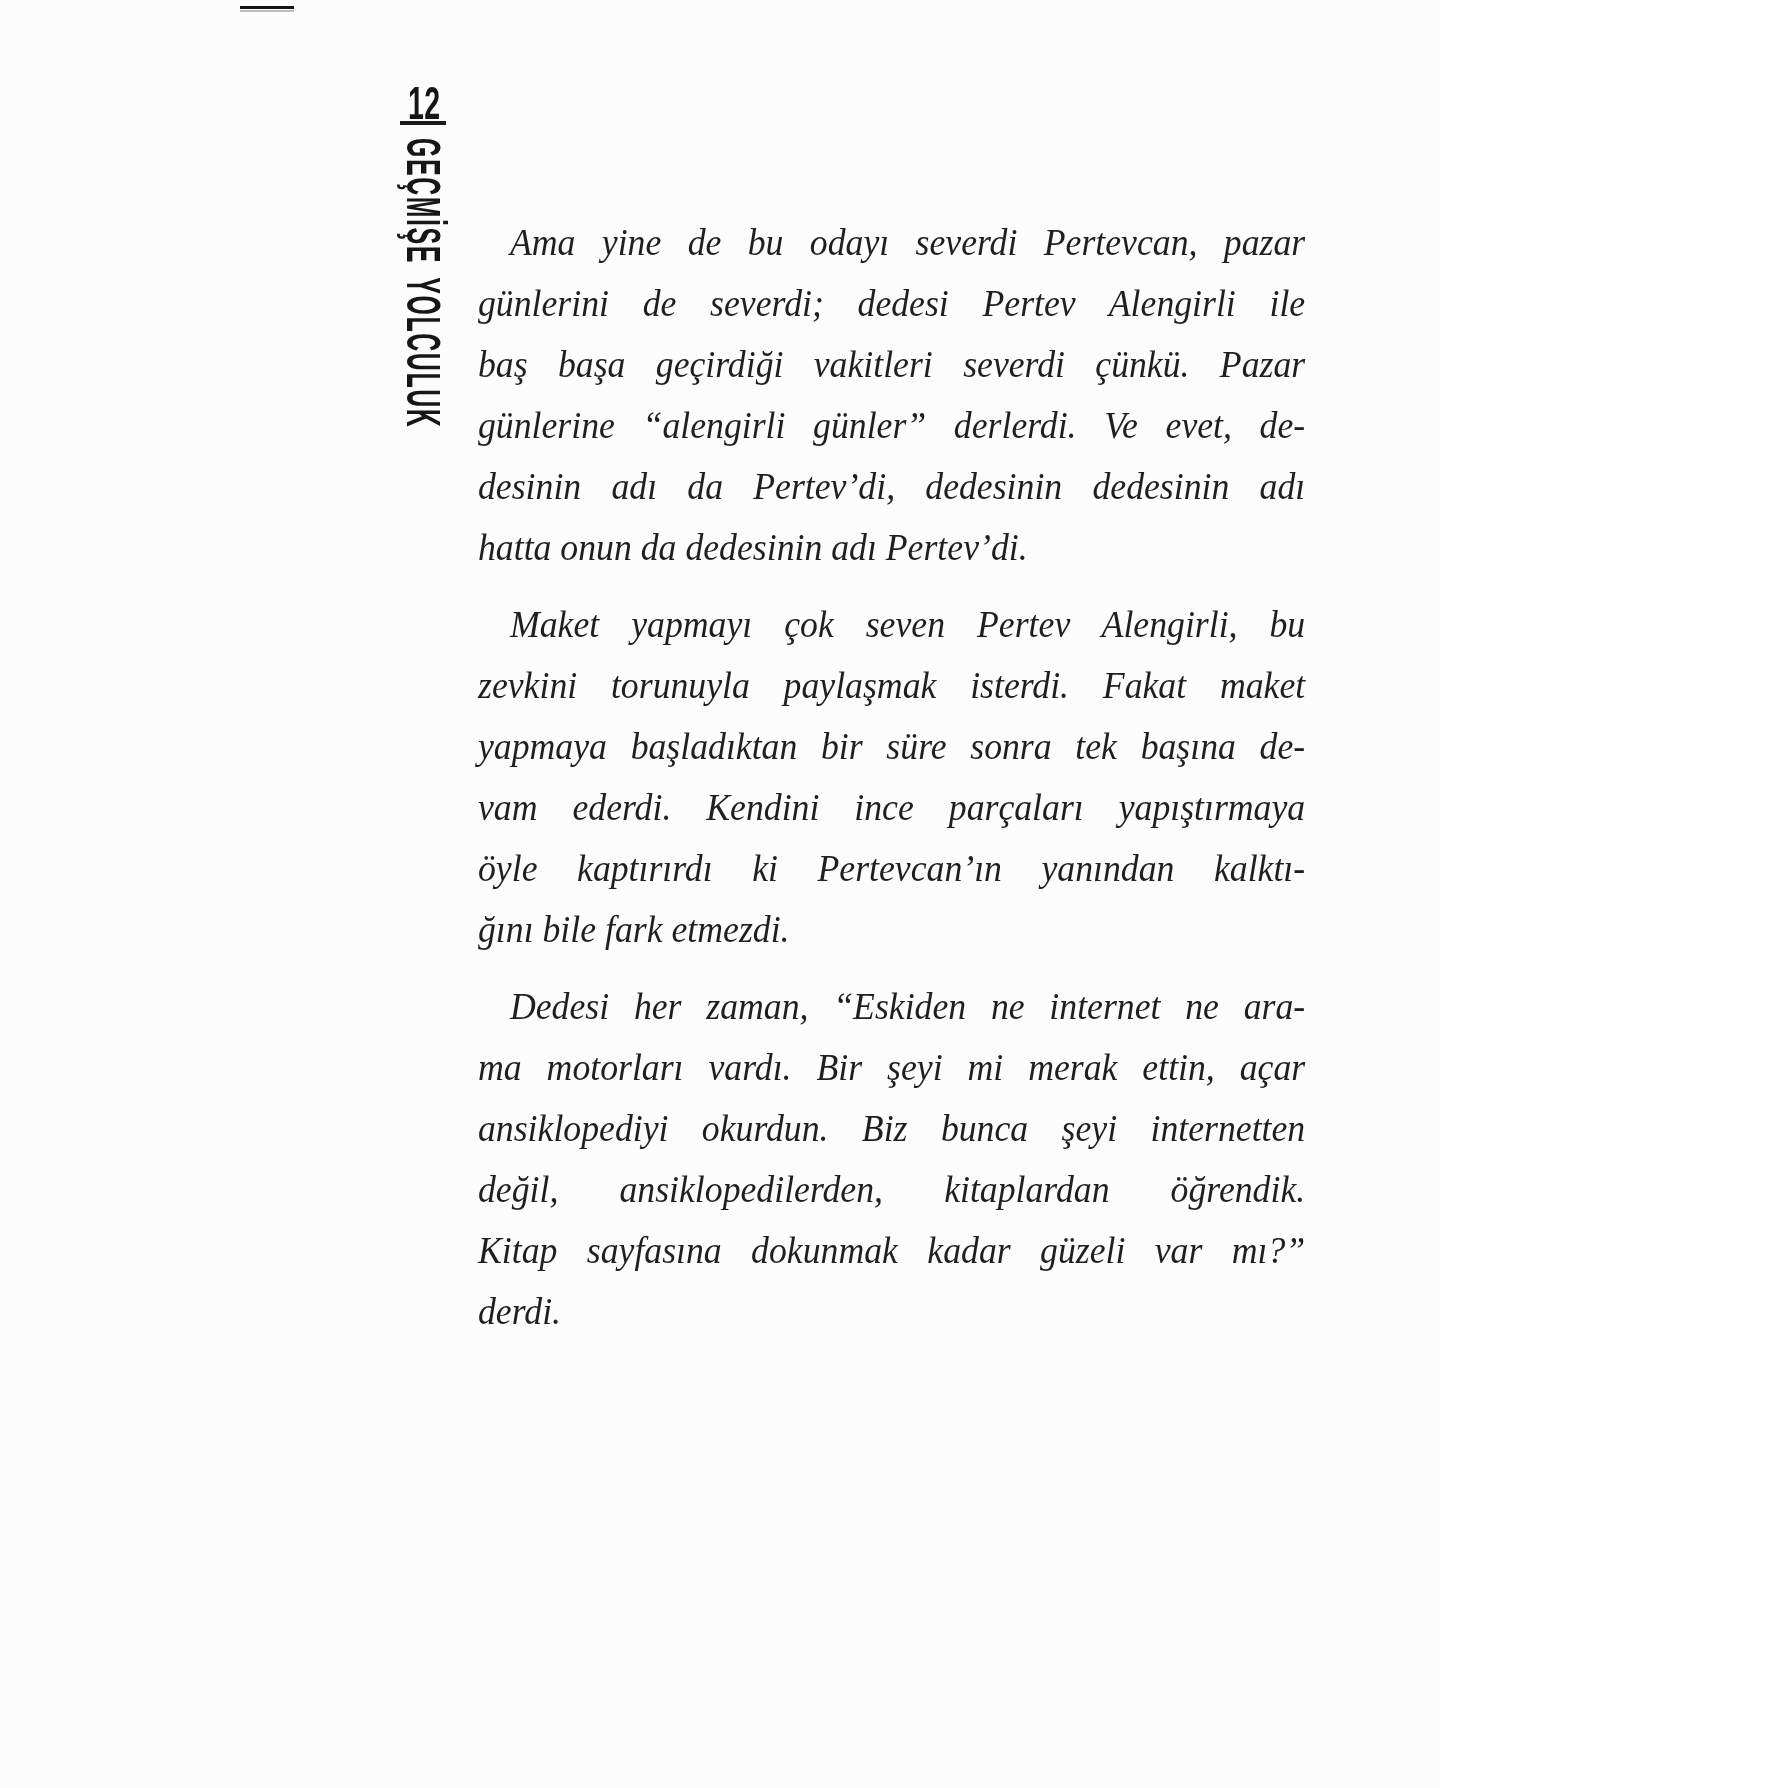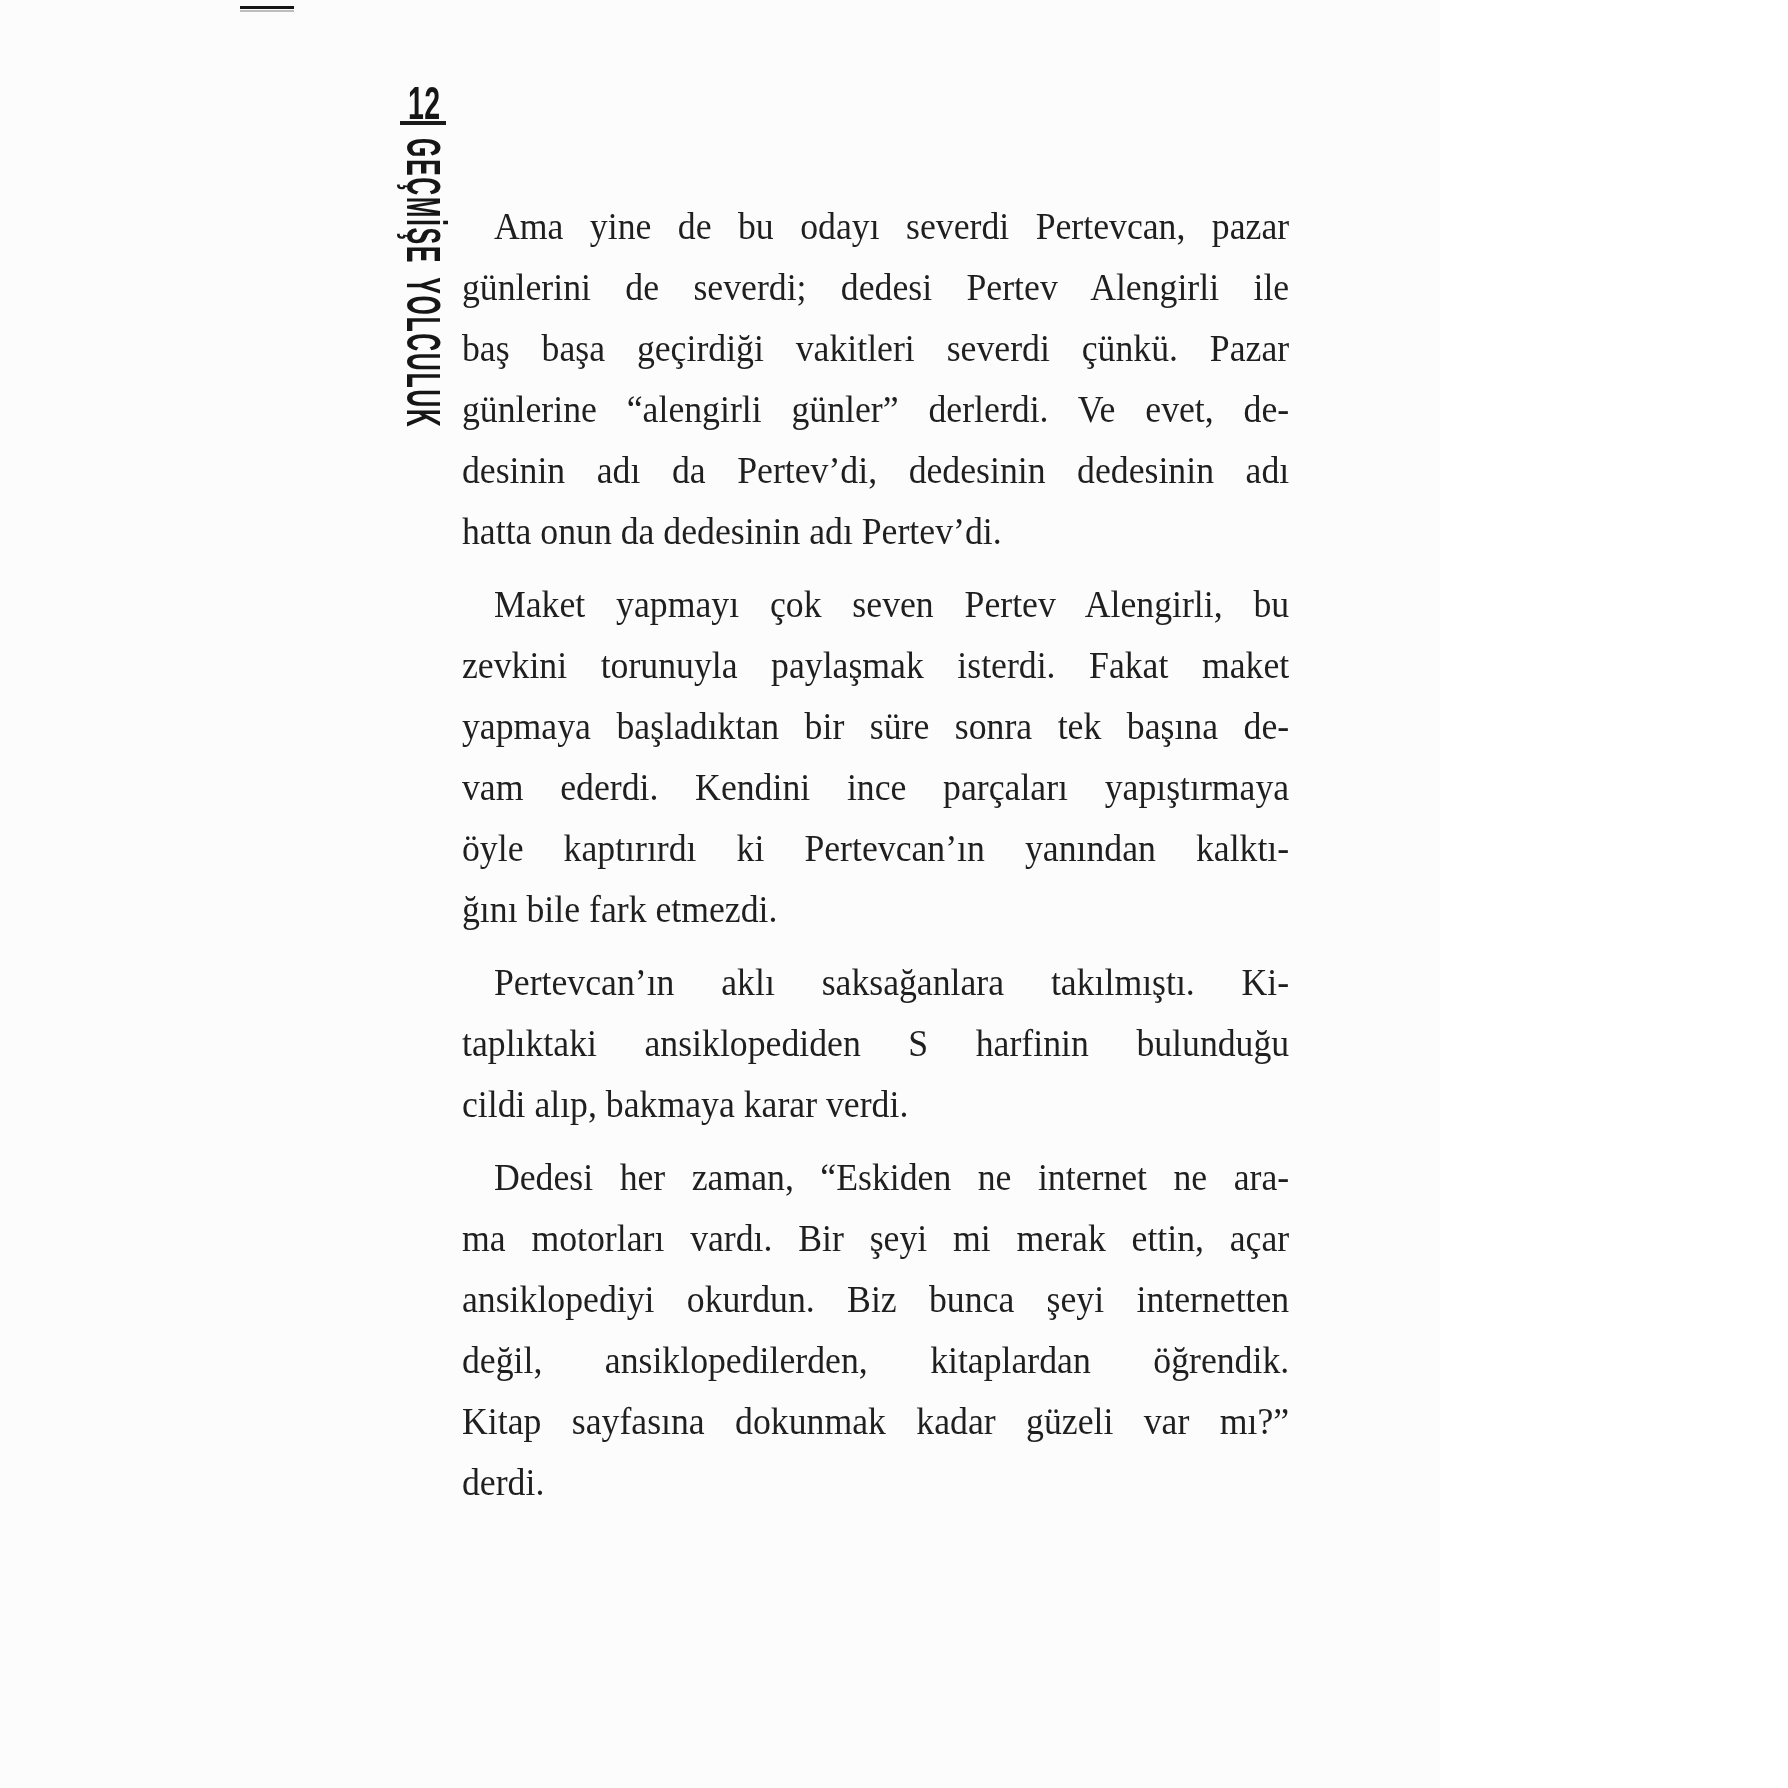--- a/index.html
+++ b/index.html
@@ -77,21 +77,21 @@
     color: #161616;
   }
 
   
   .page-text {
     position: absolute;
     left: 462px;
     top: 196px;
     width: 830px;
   }
-  .para { margin: 0; padding: 0; }
+  .para { margin: 16px; padding: 0; font-style: italic; }
   .para + .para { margin-top: 12px; }
   .ln {
     width: 880px;                 
     transform: scaleX(0.94);      
     transform-origin: 0 0;
     font-size: 38px;
     line-height: 61px;
     text-align: justify;
     text-align-last: justify;
     white-space: nowrap;
@@ -134,25 +134,20 @@
     <div class="para">
       <div class="ln first">Maket yapmayı çok seven Pertev Alengirli, bu</div>
       <div class="ln">zevkini torunuyla paylaşmak isterdi. Fakat maket</div>
       <div class="ln">yapmaya başladıktan bir süre sonra tek başına de-</div>
       <div class="ln">vam ederdi. Kendini ince parçaları yapıştırmaya</div>
       <div class="ln">öyle kaptırırdı ki Pertevcan’ın yanından kalktı-</div>
       <div class="ln plast">ğını bile fark etmezdi.</div>
     </div>
 
 
-    <div class="para">
-      <div class="ln first">Pertevcan’ın aklı saksağanlara takılmıştı. Ki-</div>
-      <div class="ln">taplıktaki ansiklopediden S harfinin bulunduğu</div>
-      <div class="ln plast">cildi alıp, bakmaya karar verdi.</div>
-    </div>
 
     <div class="para">
       <div class="ln first">Dedesi her zaman, “Eskiden ne internet ne ara-</div>
       <div class="ln">ma motorları vardı. Bir şeyi mi merak ettin, açar</div>
       <div class="ln">ansiklopediyi okurdun. Biz bunca şeyi internetten</div>
       <div class="ln">değil, ansiklopedilerden, kitaplardan öğrendik.</div>
       <div class="ln">Kitap sayfasına dokunmak kadar güzeli var mı?”</div>
       <div class="ln plast">derdi.</div>
     </div>
 

